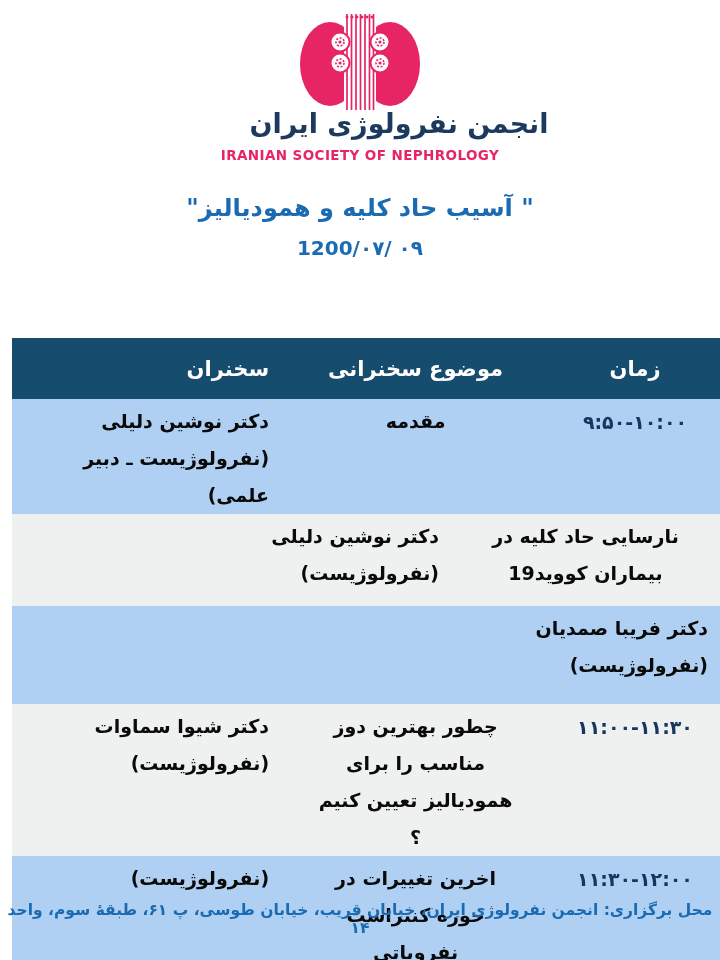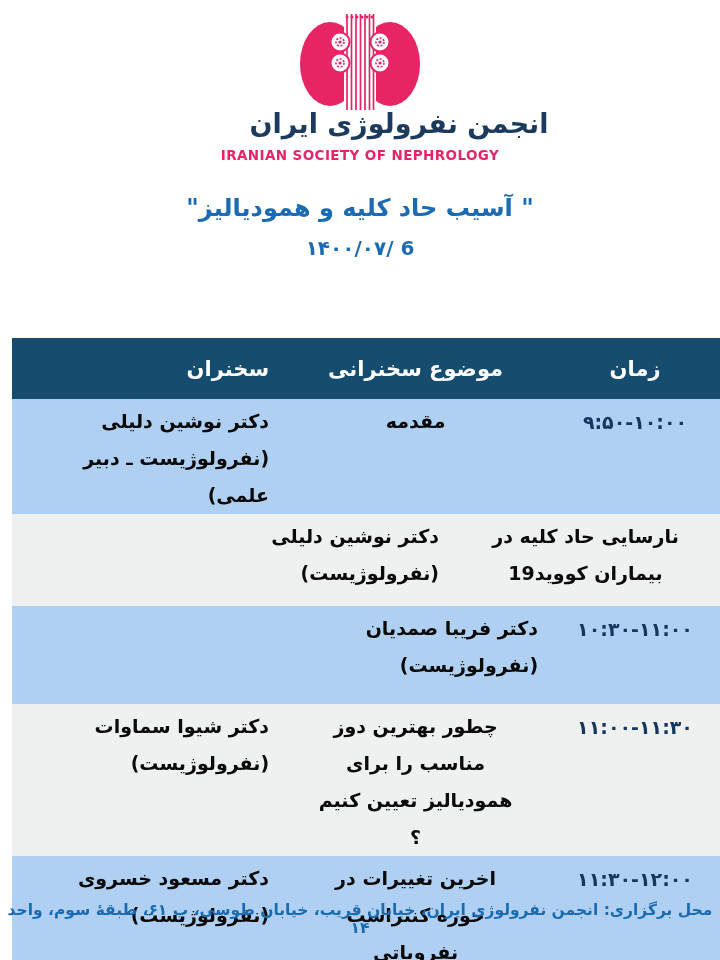--- a/index.html
+++ b/index.html
@@ -116,21 +116,21 @@
       <circle cx="83" cy="49" r="4" fill="none" stroke="#E72565" stroke-width="1.6" stroke-dasharray="2 1.6"></circle>
       <circle cx="83" cy="49" r="1.6" fill="#E72565"></circle>
     </g>
   </g>
 </svg>
 
 <div class="logo-fa">انجمن نفرولوژی ایران</div>
 <div class="logo-en">IRANIAN SOCIETY OF NEPHROLOGY</div>
 
 <div class="poster-title">" آسیب حاد کلیه و همودیالیز"</div>
-<div class="poster-date" dir="ltr">۱۴۰۰/۰۷/ 6</div>
+<div class="poster-date" dir="ltr">1200/۰۷/ ۰۹</div>
 
 <div class="schedule">
   <div class="t-head">
     <div class="c-time">زمان</div>
     <div class="c-topic">موضوع سخنرانی</div>
     <div class="c-speaker">سخنران</div>
   </div>
 
   <div class="t-row row-blue r1">
     <div class="c-time"><span dir="ltr">۹:۵۰-۱۰:۰۰</span></div>
@@ -143,39 +143,37 @@
 
   <div class="t-row row-gray r2">
     <div class="c-topic">نارسایی حاد کلیه در بیماران کووید19</div>
     <div class="c-speaker">
       <div>دکتر نوشین دلیلی</div>
       <div>(نفرولوژیست)</div>
     </div>
   </div>
 
   <div class="t-row row-blue r3">
-    <div class="c-time"><span dir="ltr">۱۰:۳۰-۱۱:۰۰</span></div>
     <div class="c-speaker">
       <div>دکتر فریبا صمدیان</div>
       <div>(نفرولوژیست)</div>
     </div>
   </div>
 
   <div class="t-row row-gray r4">
     <div class="c-time"><span dir="ltr">۱۱:۰۰-۱۱:۳۰</span></div>
     <div class="c-topic">چطور بهترین دوز مناسب را برای همودیالیز تعیین کنیم ؟</div>
     <div class="c-speaker">
       <div>دکتر شیوا سماوات</div>
       <div>(نفرولوژیست)</div>
     </div>
   </div>
 
   <div class="t-row row-blue r5">
     <div class="c-time"><span dir="ltr">۱۱:۳۰-۱۲:۰۰</span></div>
     <div class="c-topic">اخرین تغییرات در حوزه کنتراست نفروپاتی</div>
     <div class="c-speaker">
-      <div>دکتر مسعود خسروی</div>
       <div>(نفرولوژیست)</div>
     </div>
   </div>
 </div>
 
 <div class="venue">محل برگزاری: انجمن نفرولوژی ایران، خیابان قریب، خیابان طوسی، پ ۶۱، طبقۀ سوم، واحد ۱۴</div>
 
 </body></html>

